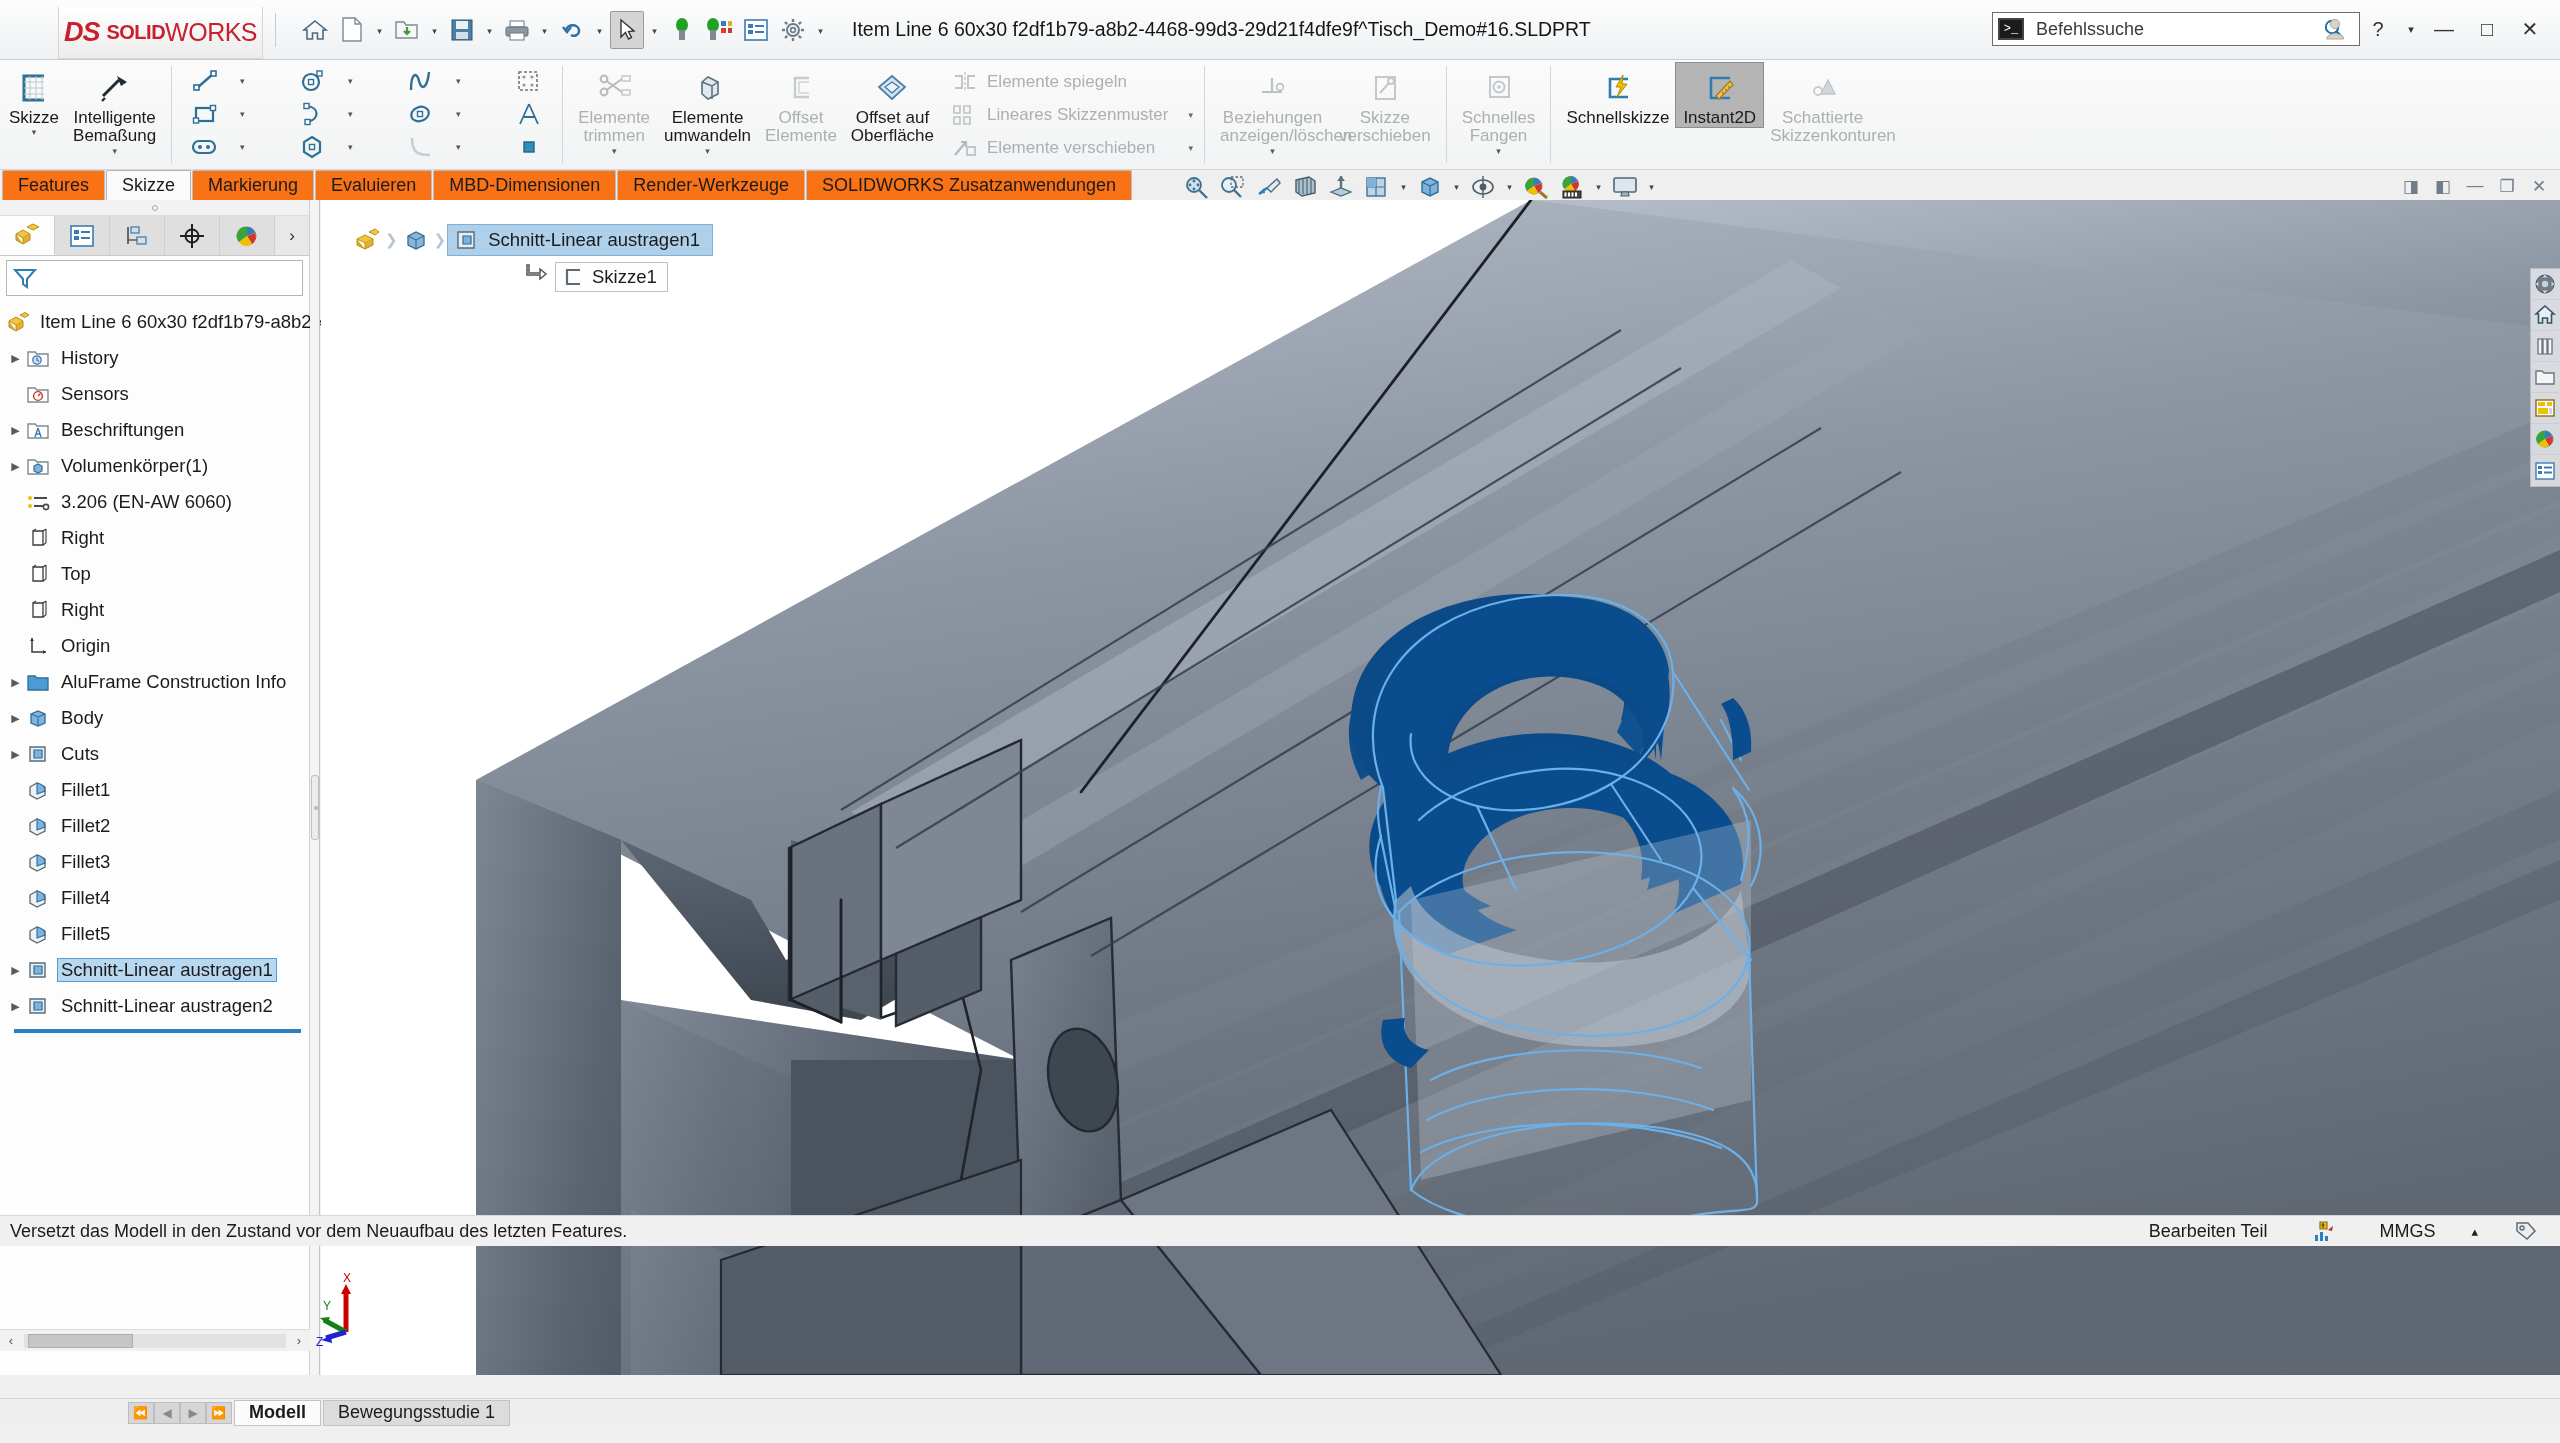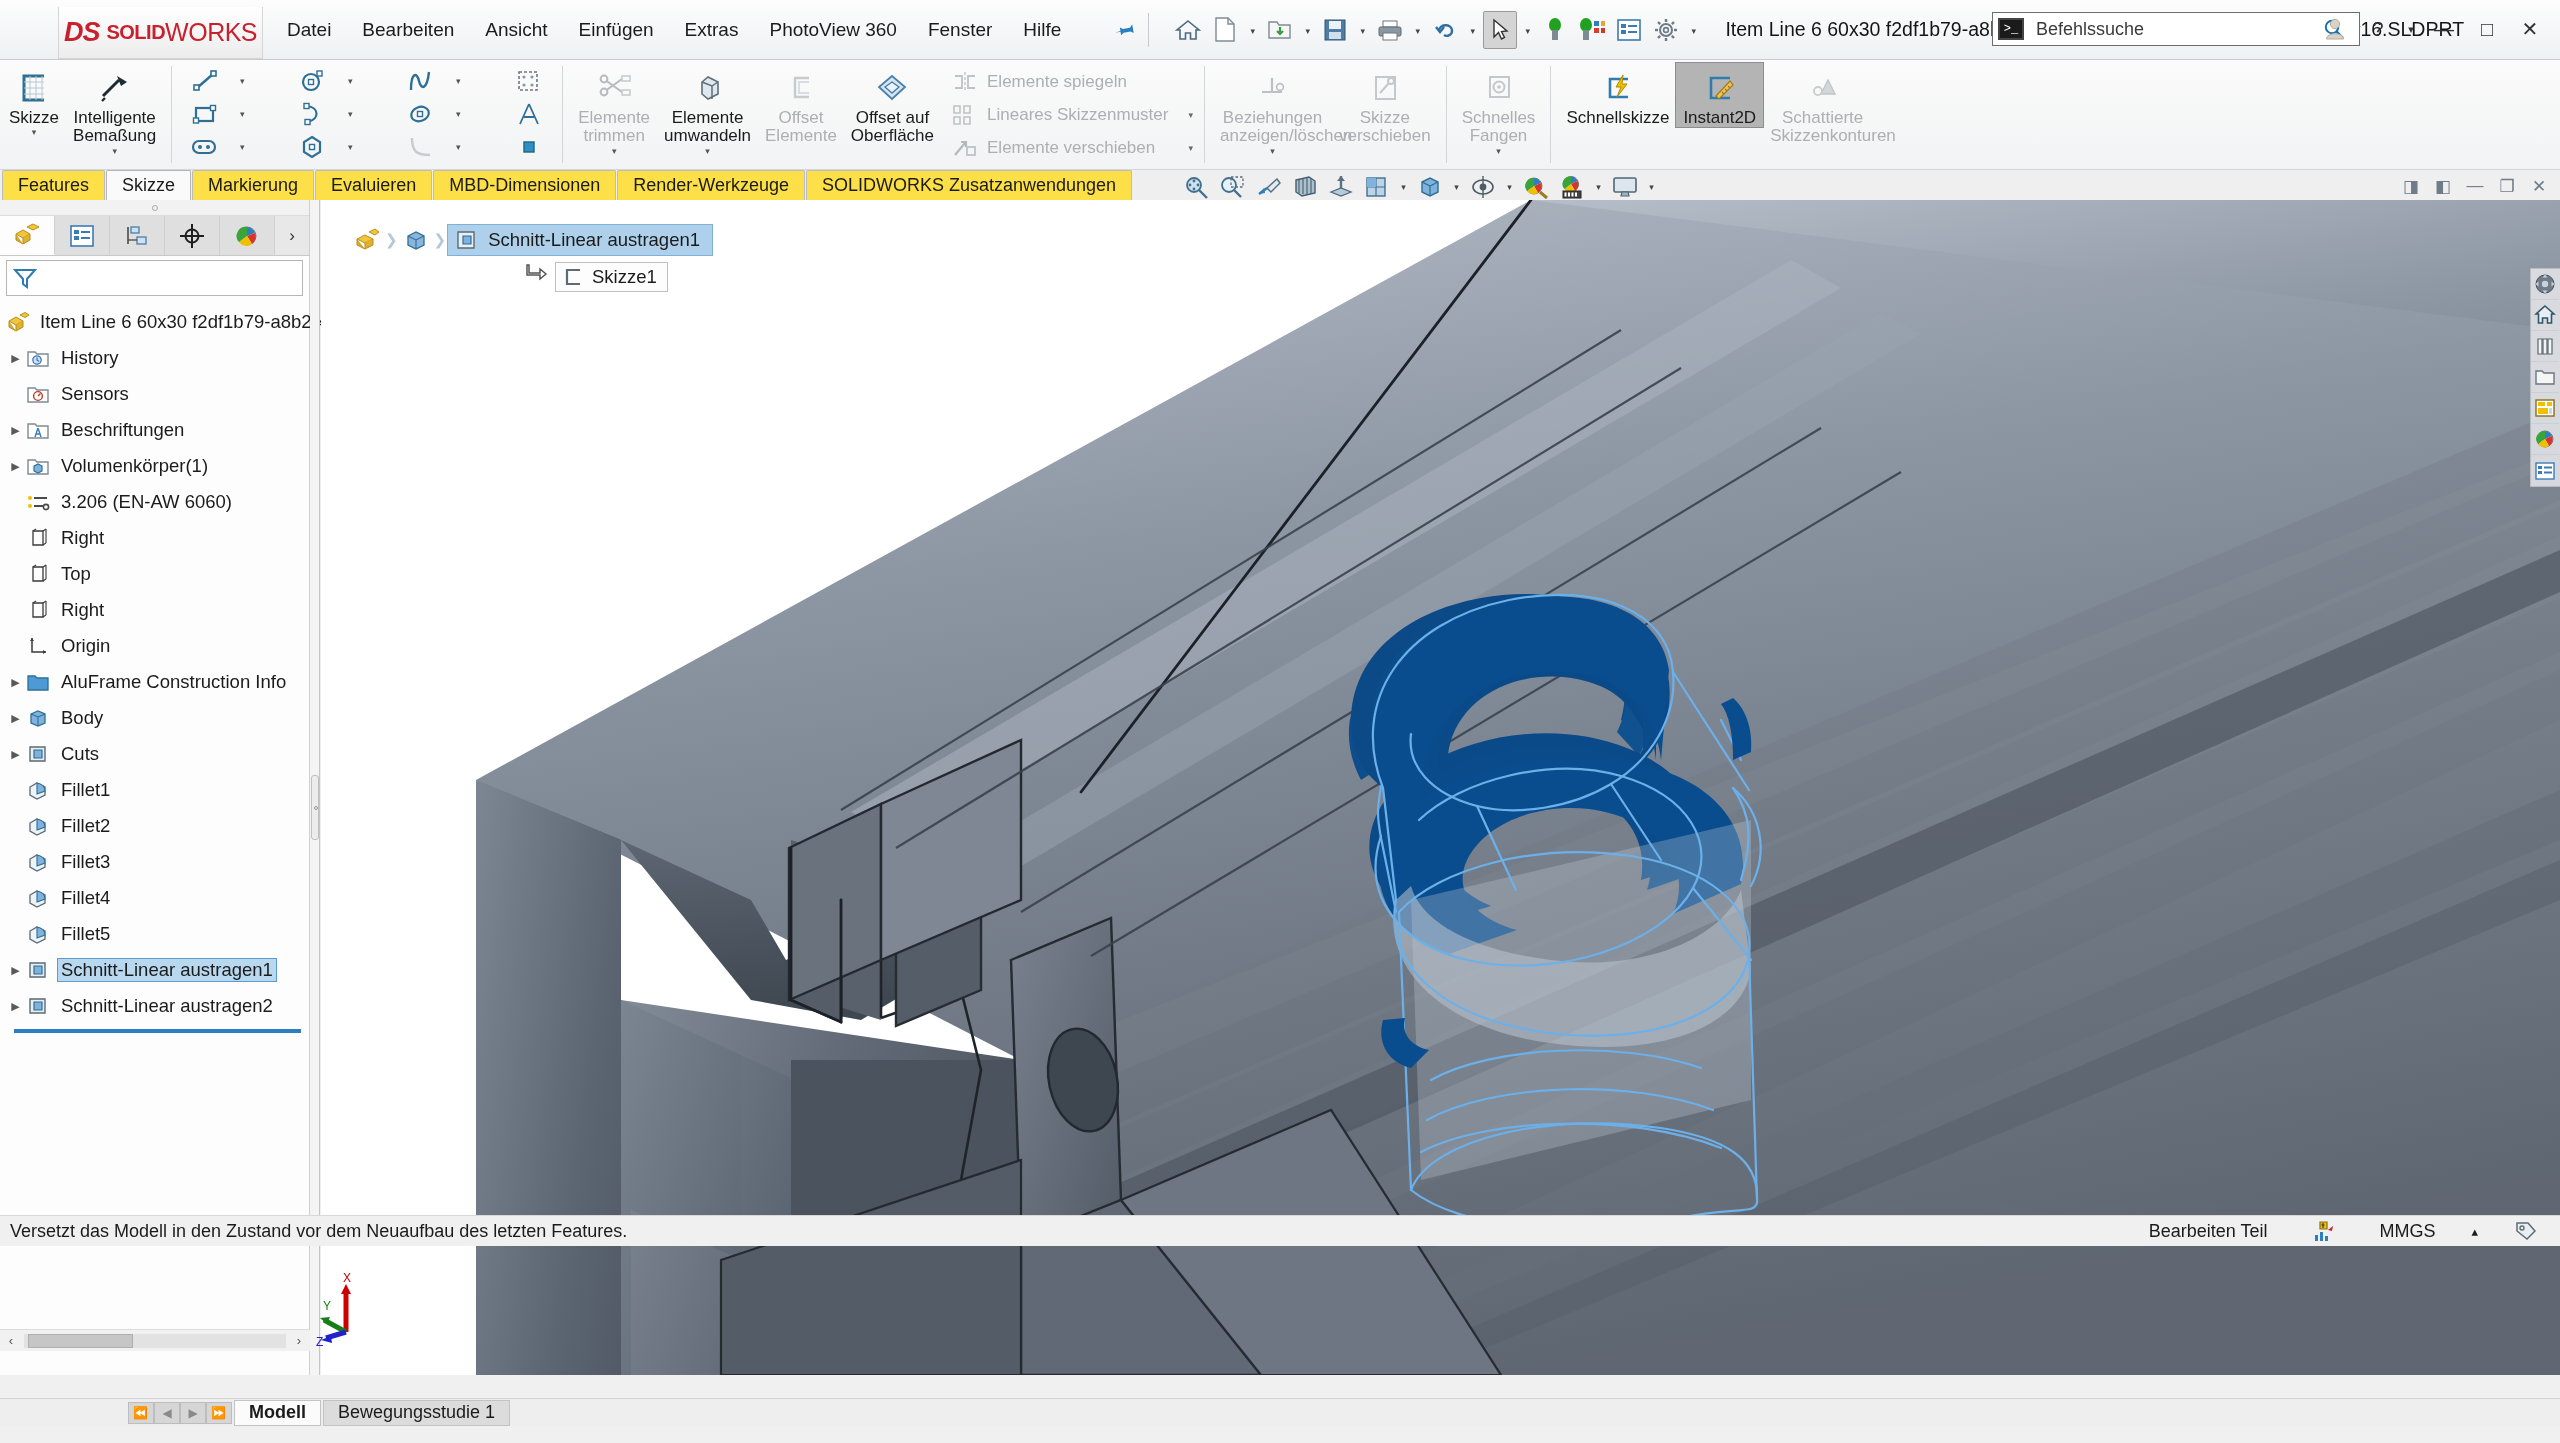--- a/index.html
+++ b/index.html
@@ -82,21 +82,21 @@
   .rsmallrow .dd { margin-left:auto; padding-left:20px; font-size:9px; color:#666;}
   .sketchgrid { display:grid; grid-template-columns:repeat(4, 1fr); grid-auto-rows:33px; padding-top:4px;}
   .sk-cell { display:flex; align-items:center; justify-content:center; width:54px; }
   .sk-ic { width:32px; height:29px; display:flex; align-items:center; justify-content:center;}
   .sk-dd { font-size:9px; color:#555; width:13px; text-align:center;}
 
   
   .cmdtabs { position:absolute; left:0; top:170px; width:2560px; height:30px; background:#efefef; display:flex; align-items:flex-end; }
   .cmdtab {
     height:30px; padding:0 15px; display:flex; align-items:center;
-    font-size:18px; background:#fde047; border:1px solid #bcbcbc; border-bottom:none;
+    font-size:18px; background:#f97316; border:1px solid #bcbcbc; border-bottom:none;
     margin-right:1px; color:#1b1b1b; border-radius:2px 2px 0 0;
   }
   .cmdtab.sel { background:#fafafa; border-color:#b5b5b5; font-weight:normal;}
   .cmdtab:first-child { margin-left:2px;}
 
   
   .leftpanel { position:absolute; left:0; top:200px; width:310px; height:1175px; background:#fdfdfd; border-right:1px solid #cfcfcf;}
   .lp-grip { height:16px; display:flex; align-items:center; justify-content:center; background:#f2f2f2; border-bottom:1px solid #dcdcdc;}
   .lp-grip i { width:6px; height:6px; border:1px solid #aaa; border-radius:50%; display:block;}
   .lp-tabs { height:40px; display:flex; align-items:stretch; background:#e8e8e8; border-bottom:1px solid #c9c9c9;}
@@ -159,35 +159,20 @@
 
 <div id="app">
 
   <div class="titlebar">
     <div class="logo-plate">
       <span class="logo-ds">DS</span>
       <span class="logo-solid">SOLID</span>
       <span class="logo-works">WORKS</span>
     </div>
 
-    <div class="menubar">
-      <div class="menu-item">Datei</div>
-      <div class="menu-item">Bearbeiten</div>
-      <div class="menu-item">Ansicht</div>
-      <div class="menu-item">Einfügen</div>
-      <div class="menu-item">Extras</div>
-      <div class="menu-item">PhotoView 360</div>
-      <div class="menu-item">Fenster</div>
-      <div class="menu-item">Hilfe</div>
-      <div class="pin-icon">
-        <svg width="20" height="20" viewBox="0 0 20 20">
-            <path d="M12 2 L18 8 L14.5 8.6 L9.5 13.6 L9 17 L6.5 14.5 L2.5 18.5 L6 14 L3.5 11.5 L7 11 L12 6 Z" fill="#2a7fc0"></path>
-          </svg>
-      </div>
-    </div>
 
     <div class="tb-sep"></div>
 
     <div class="qat">
       <div class="qat-btn">
         <svg width="26" height="24" viewBox="0 0 26 24">
             <path d="M13 3 L24 12 L21 12 L21 21 L15.5 21 L15.5 15 L10.5 15 L10.5 21 L5 21 L5 12 L2 12 Z" fill="none" stroke="#4a6b80" stroke-width="1.6"></path>
           </svg>
       </div>
       <div class="qat-btn">

